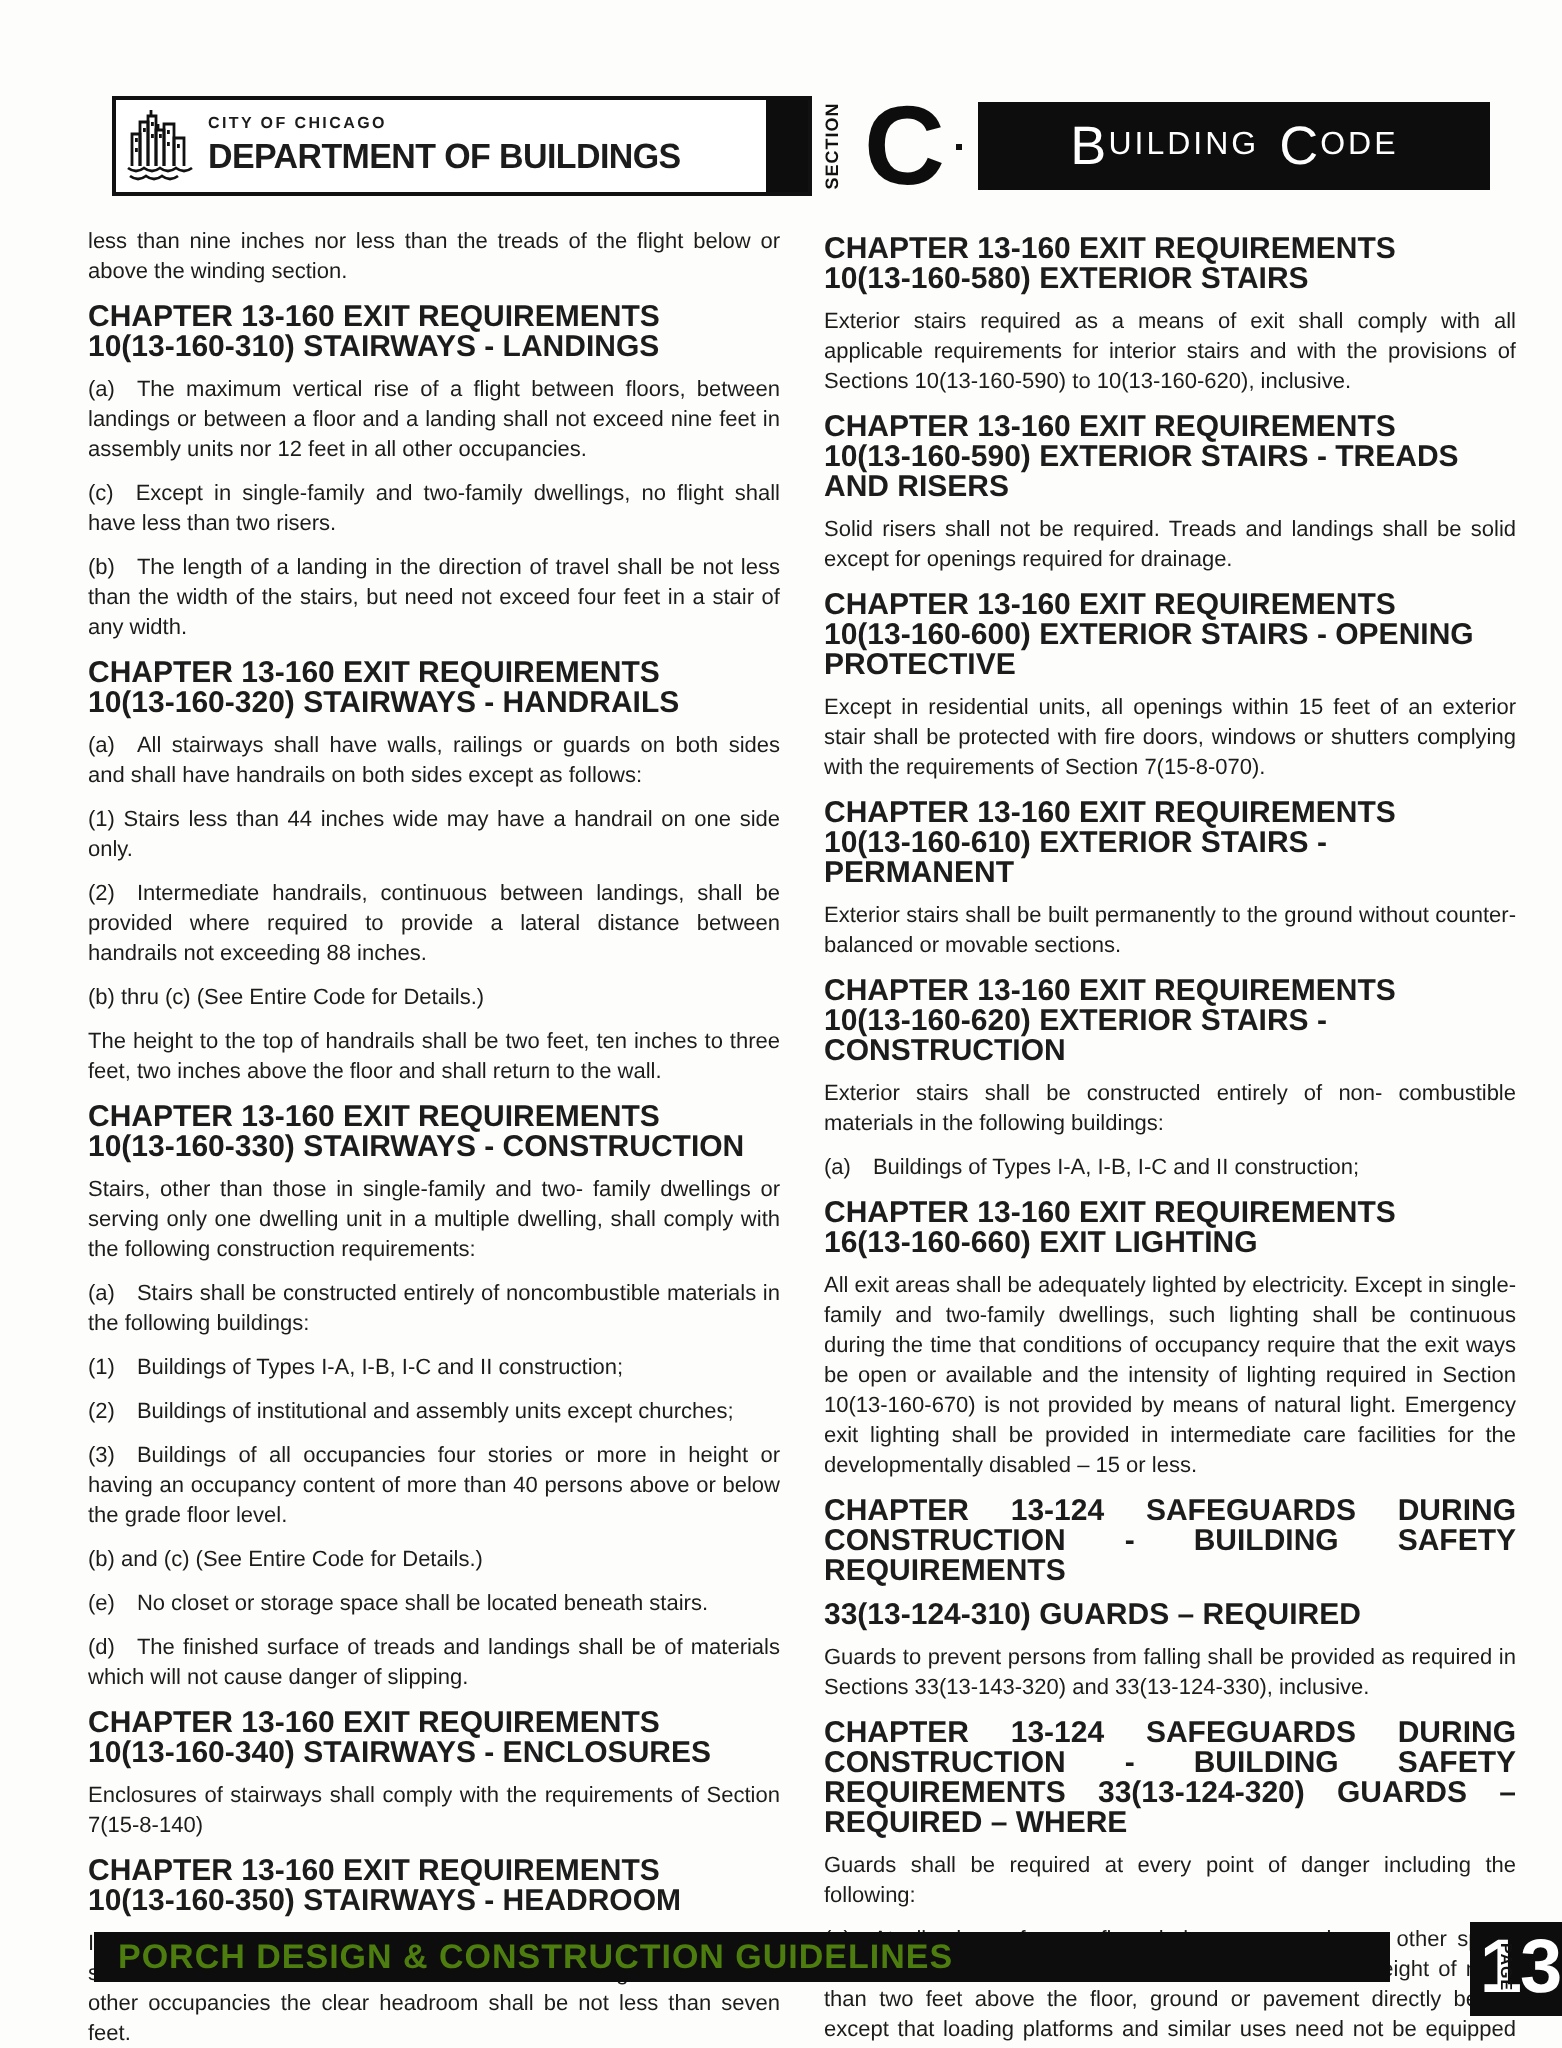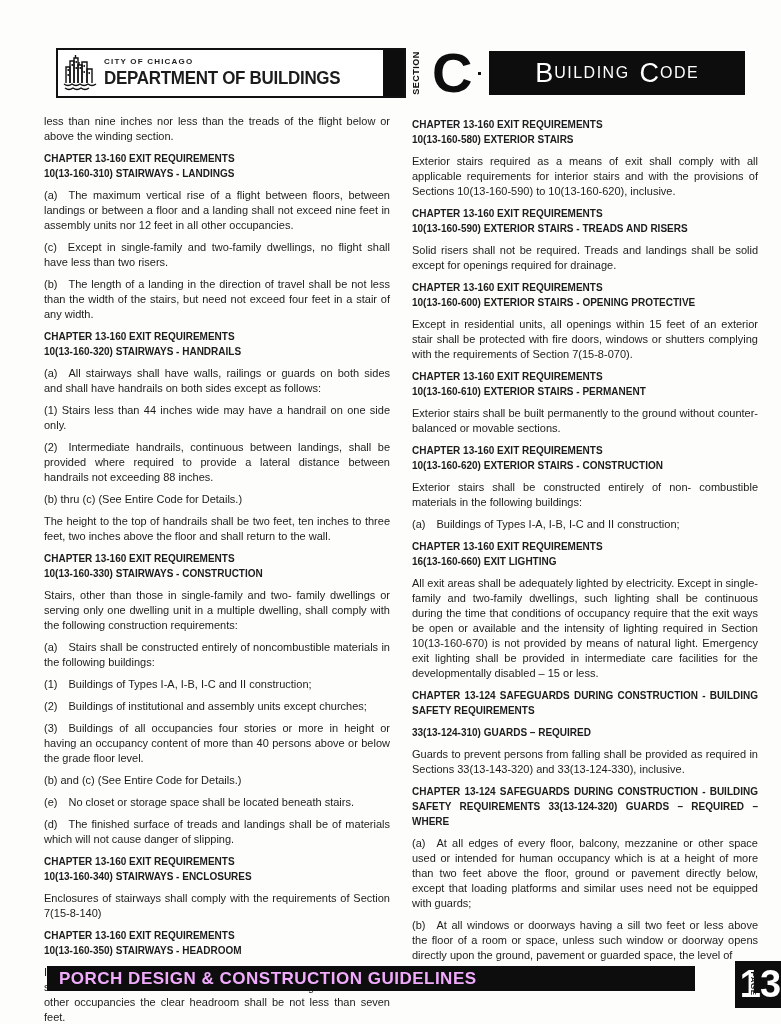--- a/index.html
+++ b/index.html
@@ -53,30 +53,30 @@
   .content {
     position: absolute; top: 114px; left: 44px;
     display: flex; gap: 22px;
   }
   .col { width: 346px; }
   .para {
     font-size: 11px; line-height: 15px; text-align: justify;
     margin: 0 0 7px 0;
   }
   .heading {
-    font-size: 10px; line-height: 15px; font-weight: bold;
+    font-size: 15px; line-height: 15px; font-weight: bold;
     margin: 3px 0 7px 0; text-align: justify;
   }
   .heading div { text-align: left; }
   .heading.justify-first div { text-align: justify; }
 
   
   .footer-bar {
     position: absolute; left: 47px; top: 966px; width: 648px; height: 25px;
-    background: #0d0d0d; color: #f0abfc; display: flex; align-items: center;
+    background: #0d0d0d; color: #4d7c0f; display: flex; align-items: center;
   }
   .footer-bar span { font-size: 17px; font-weight: bold; letter-spacing: 0.5px; padding-left: 12px; white-space: nowrap; }
   .page-box {
     position: absolute; left: 735px; top: 961px; width: 50px; height: 47px;
     background: #0d0d0d; color: #fff; display: flex; align-items: center; justify-content: center;
   }
   .page-box span { font-size: 38px; font-weight: bold; letter-spacing: -1px; }
   .page-vertical {
     position: absolute; left: 738px; top: 968px; width: 30px; height: 30px;
     display: flex; align-items: center; justify-content: center;
@@ -218,20 +218,21 @@
         <div class="heading justify-first">
           <div>CHAPTER 13-124 SAFEGUARDS DURING CONSTRUCTION - BUILDING SAFETY REQUIREMENTS</div>
         </div>
         <div class="heading">
           <div>33(13-124-310) GUARDS – REQUIRED</div>
         </div>
         <div class="para">Guards to prevent persons from falling shall be provided as required in Sections 33(13-143-320) and 33(13-124-330), inclusive.</div>
         <div class="heading justify-first">
           <div>CHAPTER 13-124 SAFEGUARDS DURING CONSTRUCTION - BUILDING SAFETY REQUIREMENTS 33(13-124-320) GUARDS – REQUIRED – WHERE</div>
         </div>
+        <div class="para">Guards shall be required at every point of danger including the following:</div>
         <div class="para">(a) At all edges of every floor, balcony, mezzanine or other space used or intended for human occupancy which is at a height of more than two feet above the floor, ground or pavement directly below, except that loading platforms and similar uses need not be equipped with guards;</div>
         <div class="para">(b) At all windows or doorways having a sill two feet or less above the floor of a room or space, unless such window or doorway opens directly upon the ground, pavement or guarded space, the level of</div>
       </div>
   </div>
 
   <div class="footer-bar">
     <span>PORCH DESIGN &amp; CONSTRUCTION GUIDELINES</span>
   </div>
   <div class="page-box">
     <span>13</span>

